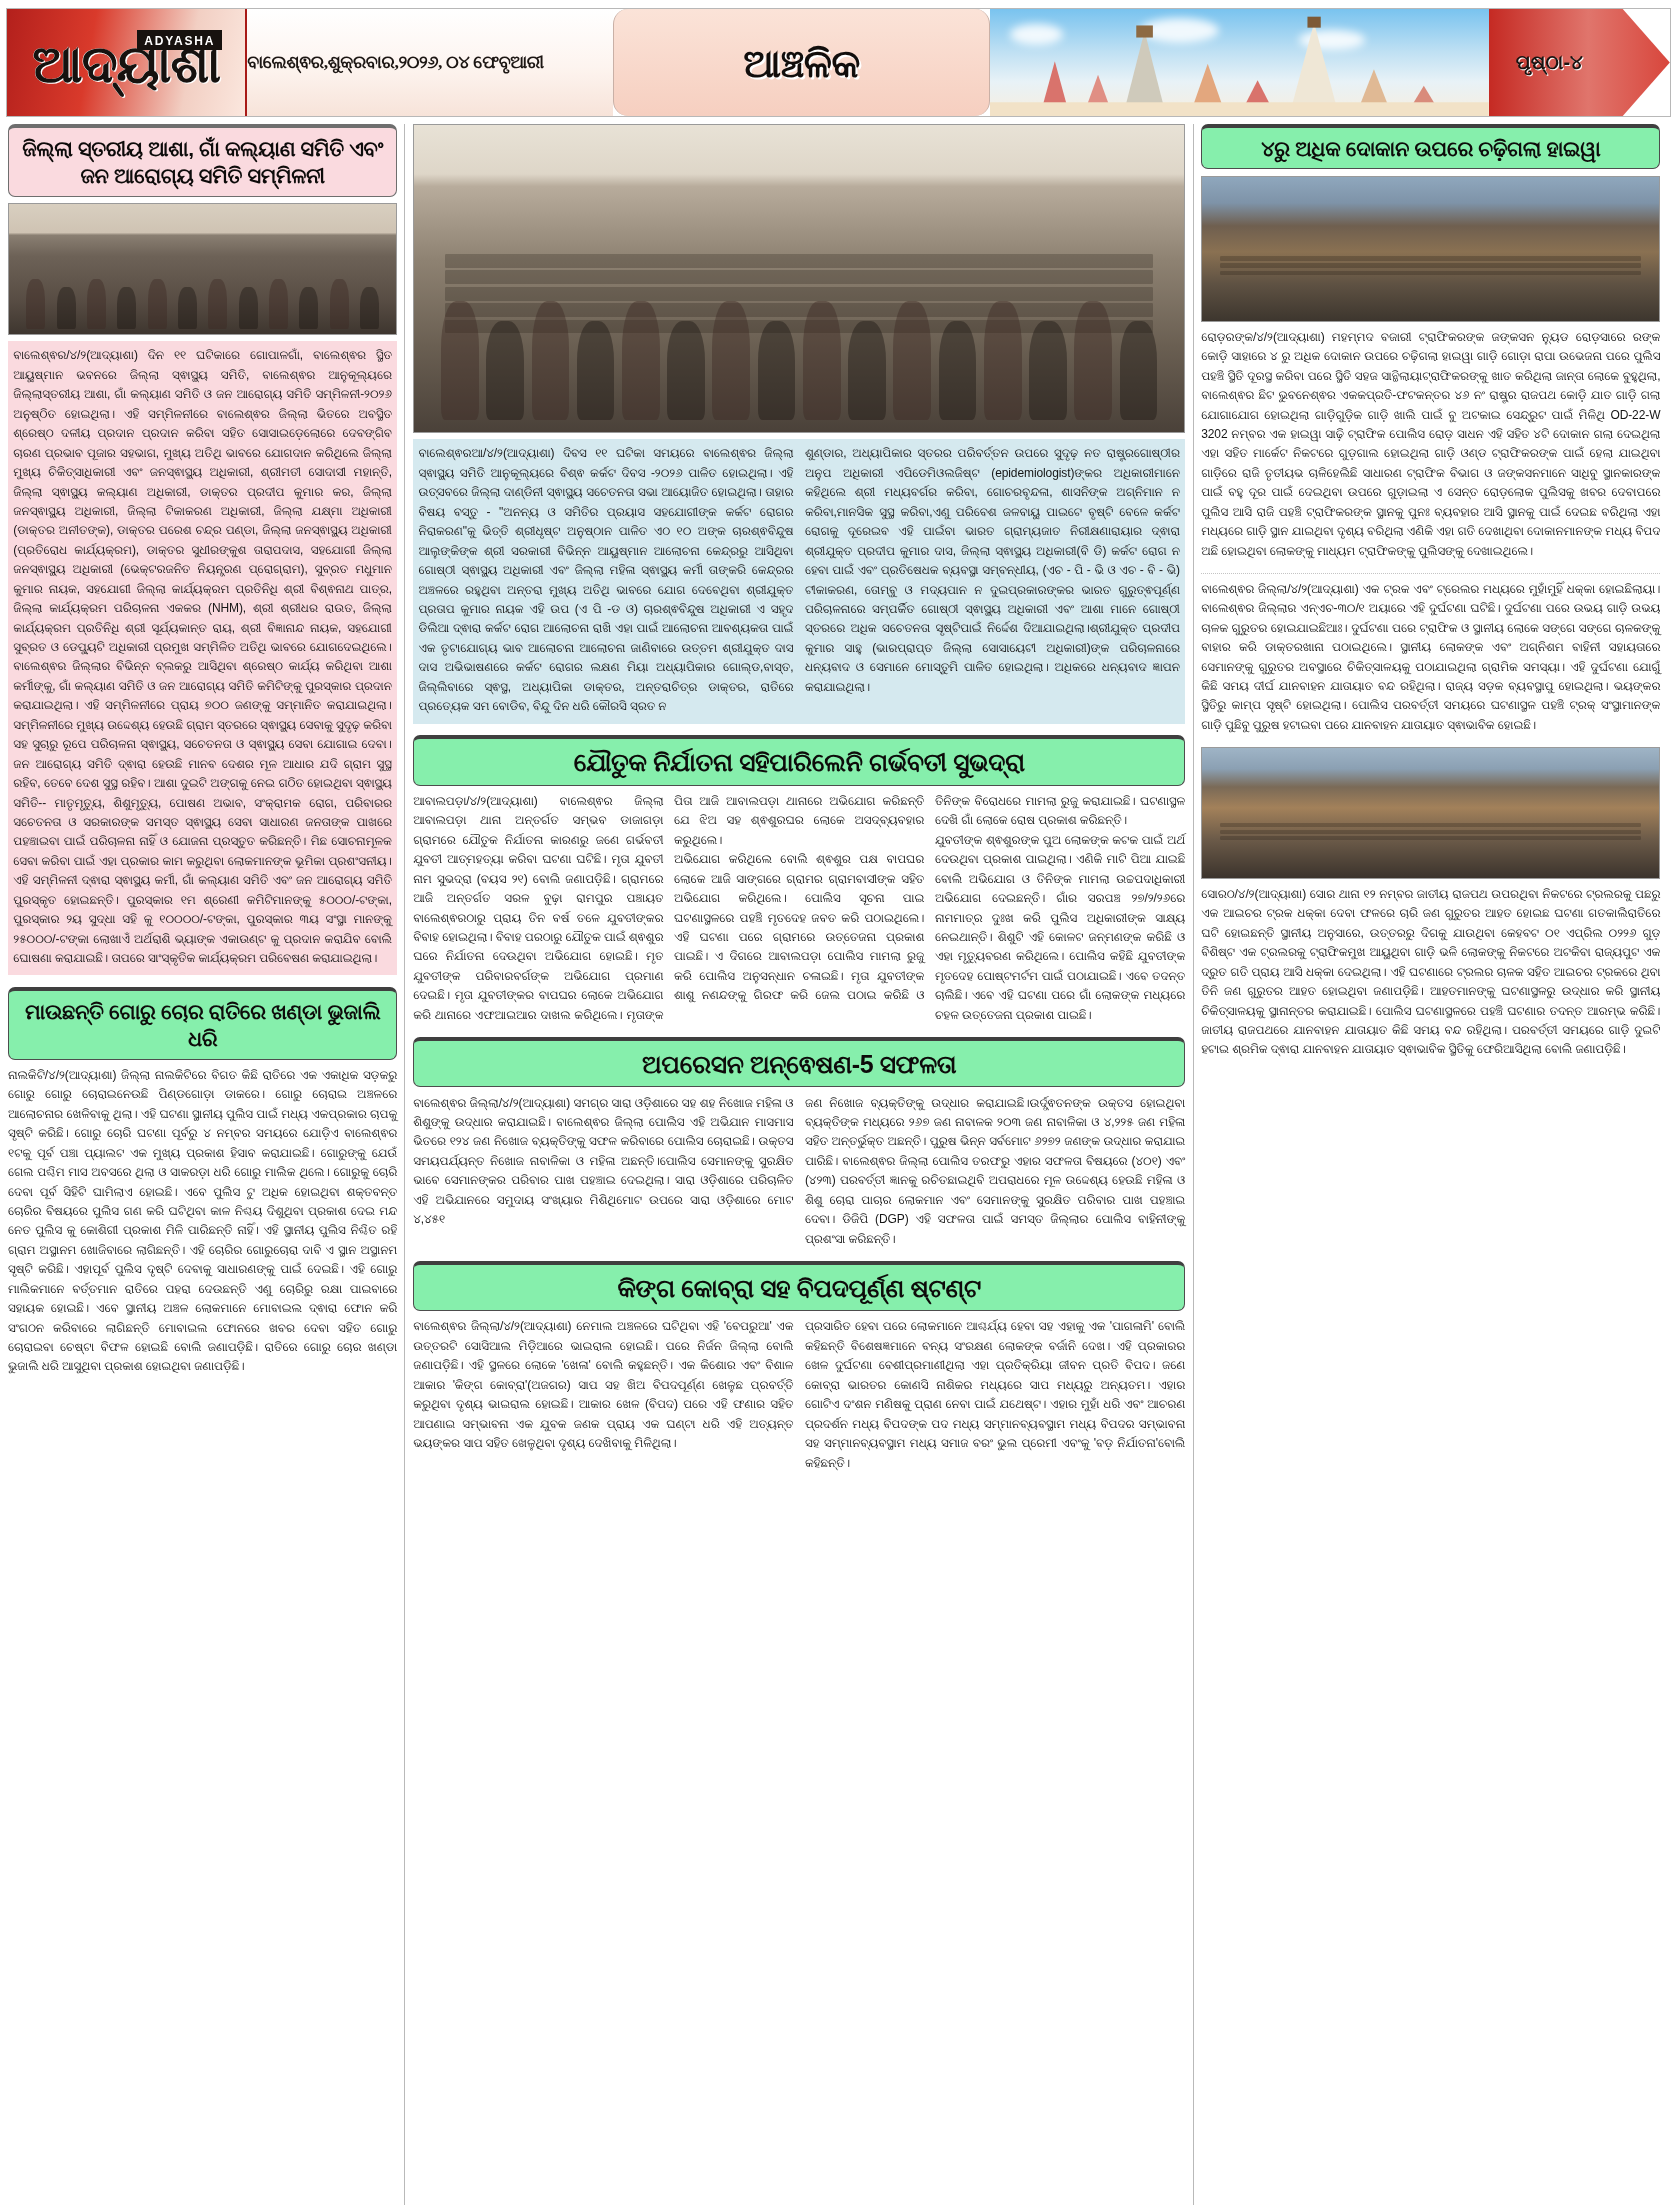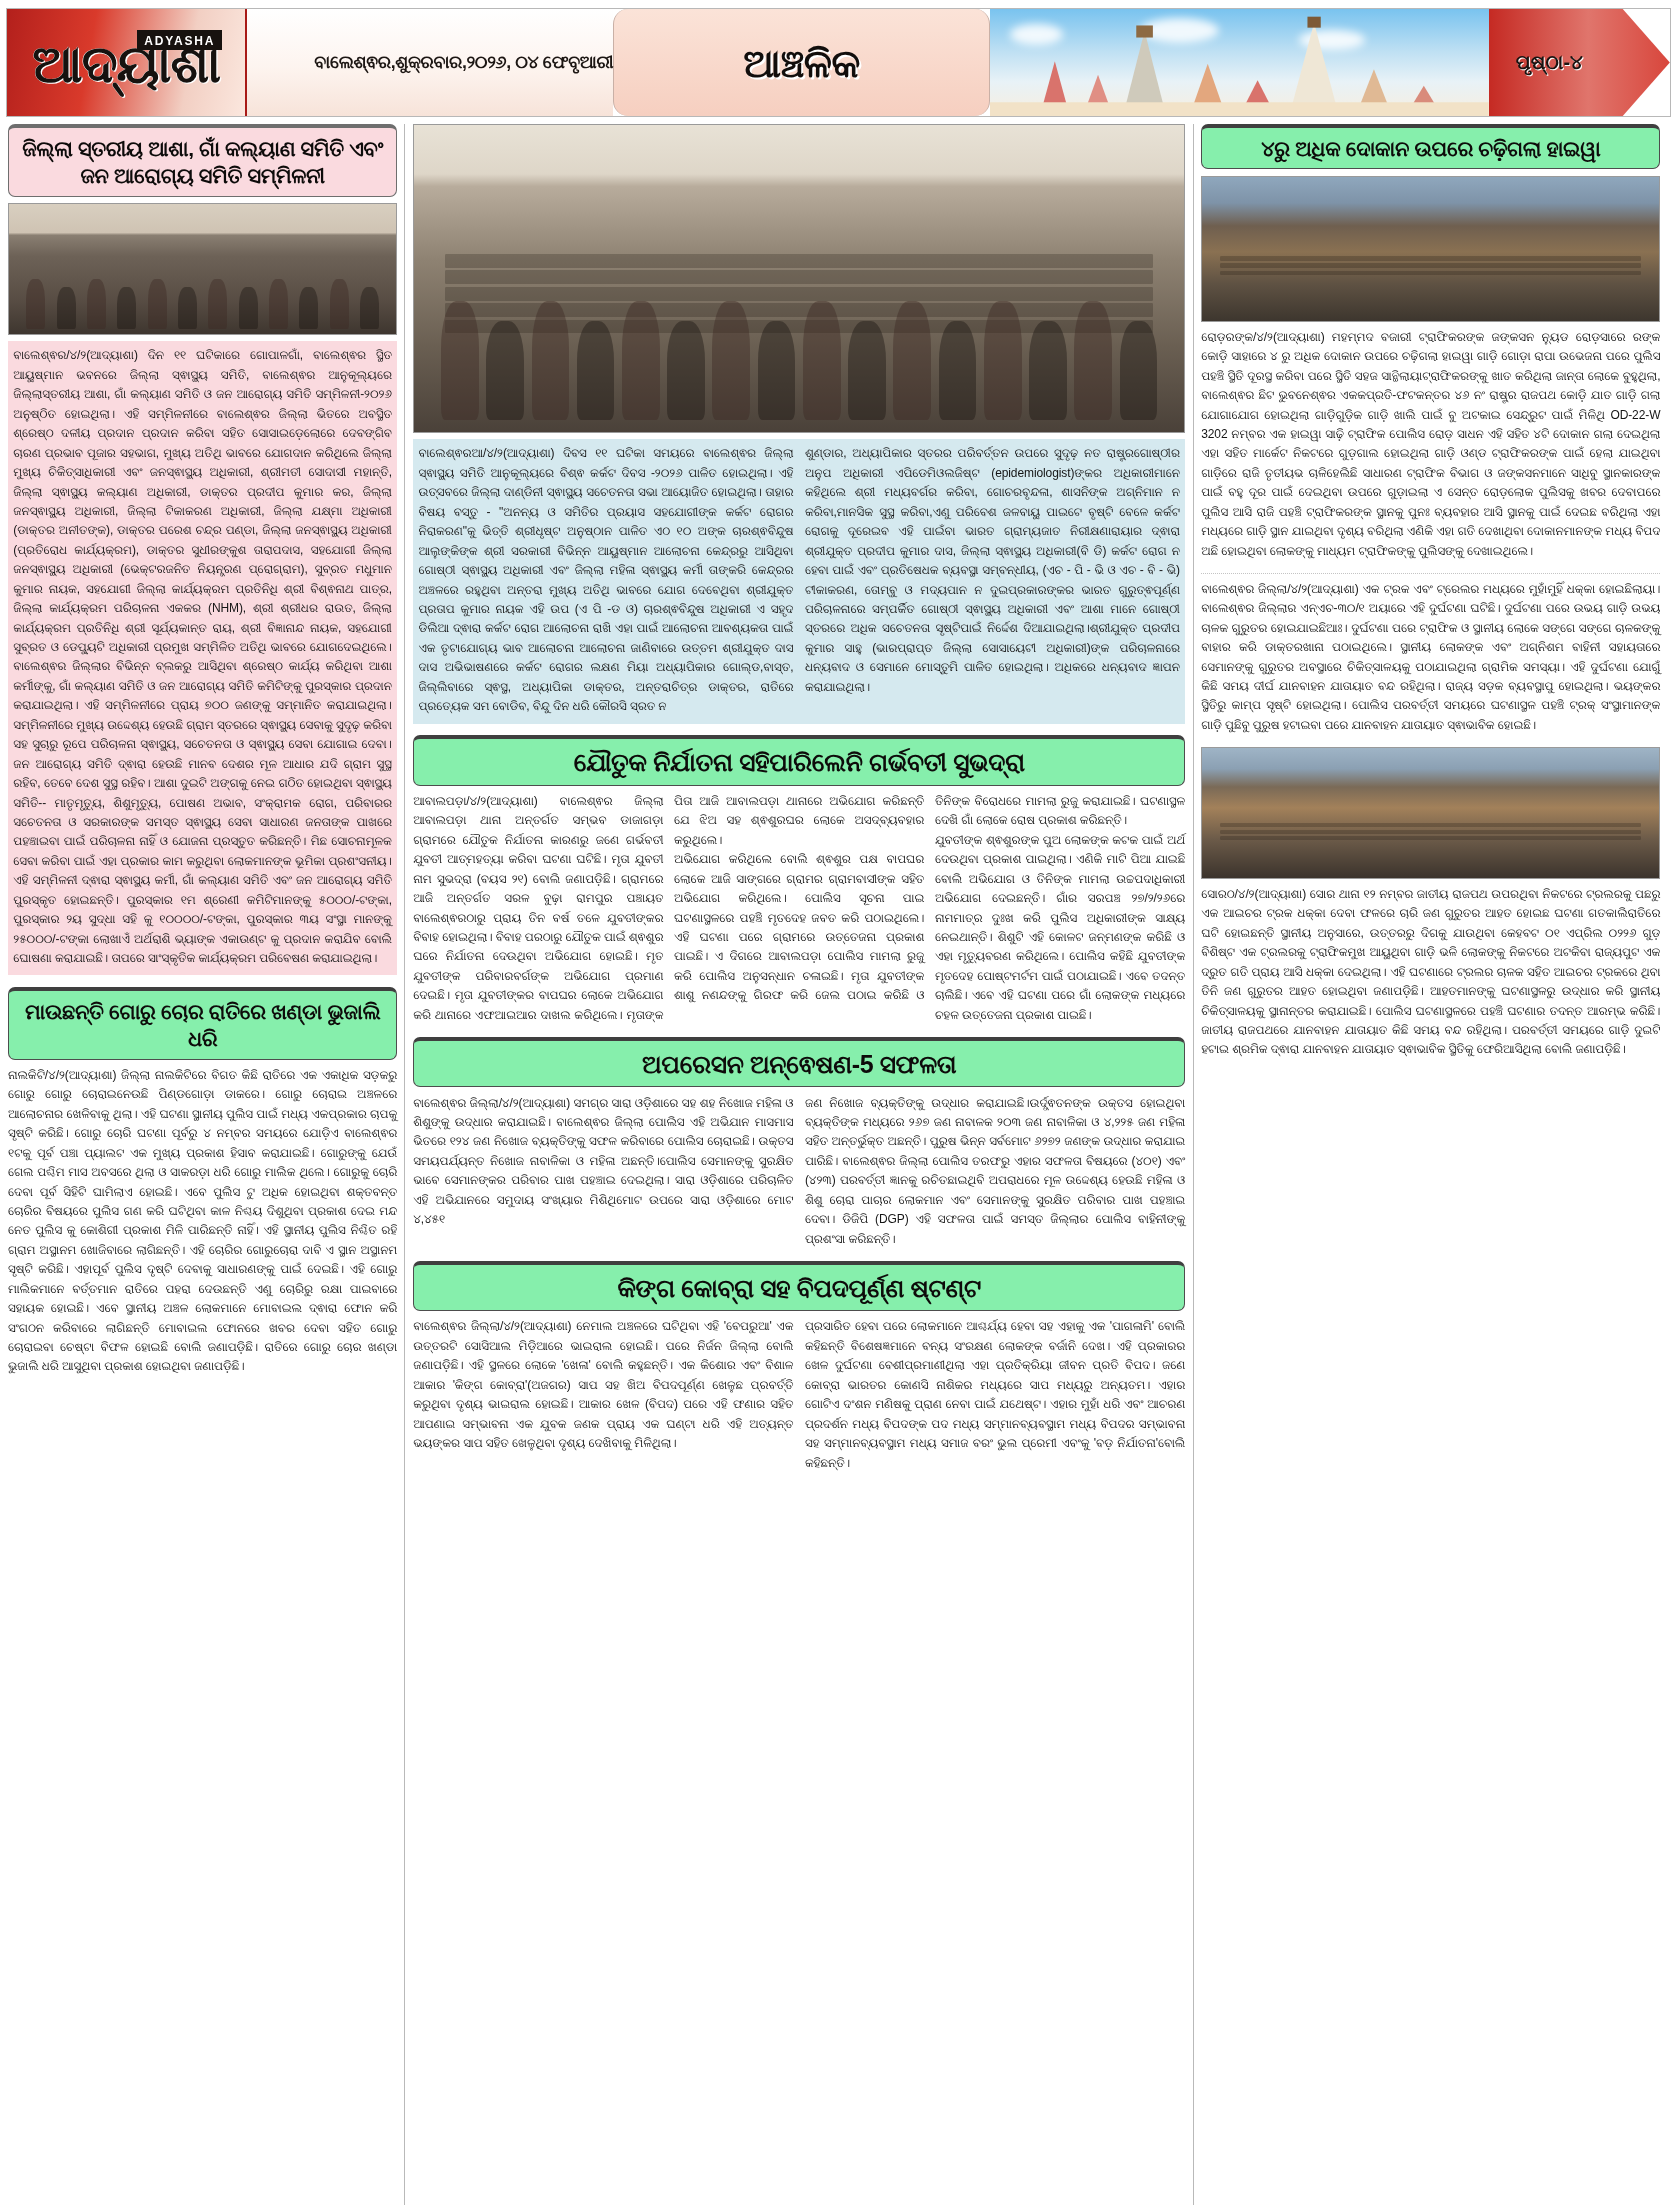--- a/index.html
+++ b/index.html
@@ -53,22 +53,23 @@
     font-size: 12px;
     font-weight: bold;
     letter-spacing: 1.8px;
     padding: 3.5px 7px 2.6px 7px;
   }
   .dateband {
     flex: 0 0 366px;
     background: linear-gradient(180deg,#ffffff 0%,#fdf4ef 55%,#f7e3d9 100%);
     display: flex;
     align-items: center;
-    justify-content: flex-end;
-    position: relative;
+    justify-content: flex-start;
+    position: relative;
+    font-family: Liberation Serif, serif;
   }
   .dateband .dtext {
     font-size: 17.6px;
     font-weight: bold;
     color: #1c1613;
     white-space: nowrap;
     letter-spacing: -0.4px;
   }
   .section-title-wrap {
     flex: 0 0 377px;

